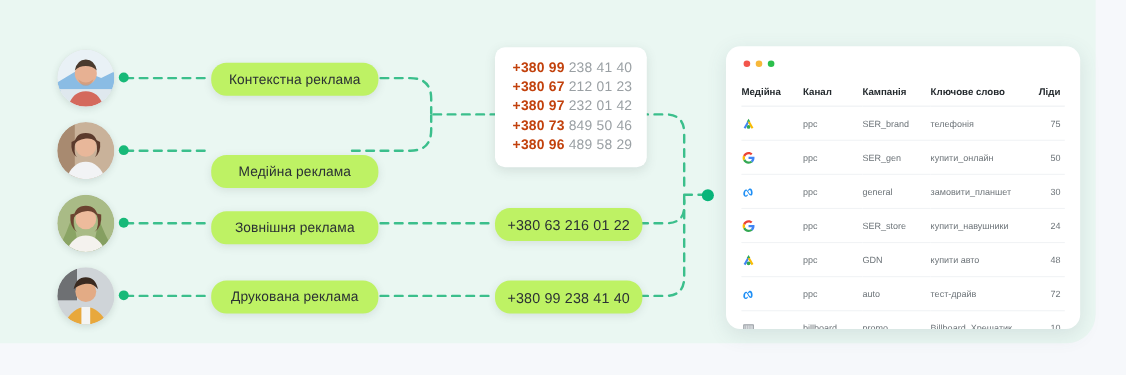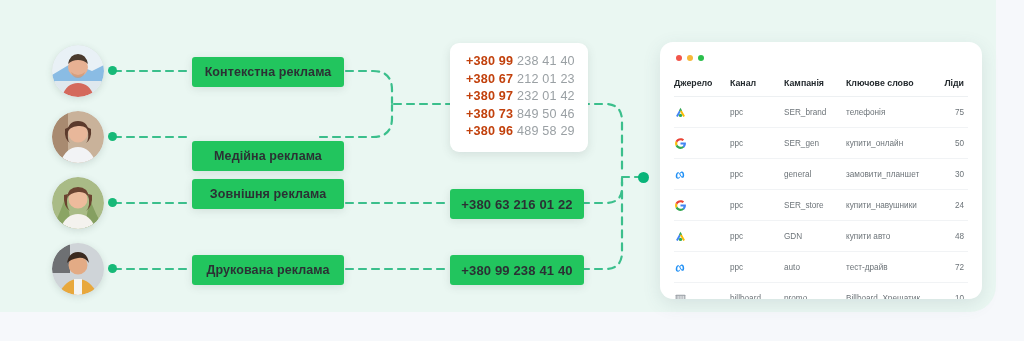--- a/index.html
+++ b/index.html
@@ -28,24 +28,24 @@
 
   
   .node-dot{
     position:absolute;width:9px;height:9px;border-radius:50%;
     background:#17b978;
   }
   .node-dot.big{width:11px;height:11px;background:#09b57a;}
 
   
   .pill{
-    position:absolute;background:#22c55e;border-radius:3px;
+    position:absolute;background:#bef264;border-radius:14px;
     box-shadow:0 2px 8px rgba(60,80,75,.13);
     display:flex;align-items:center;justify-content:center;
-    color:#2b3134;white-space:nowrap;font-weight:bold;
+    color:#2b3134;white-space:nowrap;
   }
   .pill.label{height:30px;font-size:12.5px;padding:0 14px;letter-spacing:.1px;}
   .pill.phone-one{height:30px;font-size:13px;padding:0 14px;letter-spacing:.15px;}
 
   .phone-stack{
     position:absolute;background:#fff;border-radius:9px;
     box-shadow:0 3px 10px rgba(60,80,75,.13);
     padding:10px 16px 11px 16px;
   }
   .phone-row{
@@ -201,21 +201,21 @@
   <div class="node-dot" style="left:108px;top:198px;"></div>
   <div class="node-dot" style="left:108px;top:264px;"></div>
   <div class="node-dot big" style="left:638px;top:172px;"></div>
 
   <div class="pill label" style="left:192px;top:57px;width:124px;">
     <span>Контекстна реклама</span>
   </div>
   <div class="pill label" style="left:192px;top:123px;width:124px;margin-top:18px;">
     <span>Медійна реклама</span>
   </div>
-  <div class="pill label" style="left:192px;top:179px;width:124px;">
+  <div class="pill label" style="left:192px;top:192px;width:124px;">
     <span>Зовнішня реклама</span>
   </div>
   <div class="pill label" style="left:192px;top:255px;width:124px;">
     <span>Друкована реклама</span>
   </div>
 
   <div class="phone-stack" style="left:450px;top:43px;width:106px;">
     <div class="phone-row">
       <b>+380 99</b>
       <span>238 41 40</span>
@@ -249,21 +249,21 @@
 
     <div class="dots">
       <i style="background:#f2554b;"></i>
       <i style="background:#f7b83a;"></i>
       <i style="background:#2bbf4c;"></i>
     </div>
 
     <table class="grid">
       <thead>
         <tr>
-          <th class="c-src">Джерело</th>
+          <th class="c-src">Медійна</th>
           <th class="c-chan">Канал</th>
           <th class="c-camp">Кампанія</th>
           <th class="c-kw">Ключове слово</th>
           <th class="c-leads">Ліди</th>
         </tr>
       </thead>
       <tbody>
         <tr>
           <td class="c-src">
             <svg class="srcicon" viewBox="0 0 24 24">

